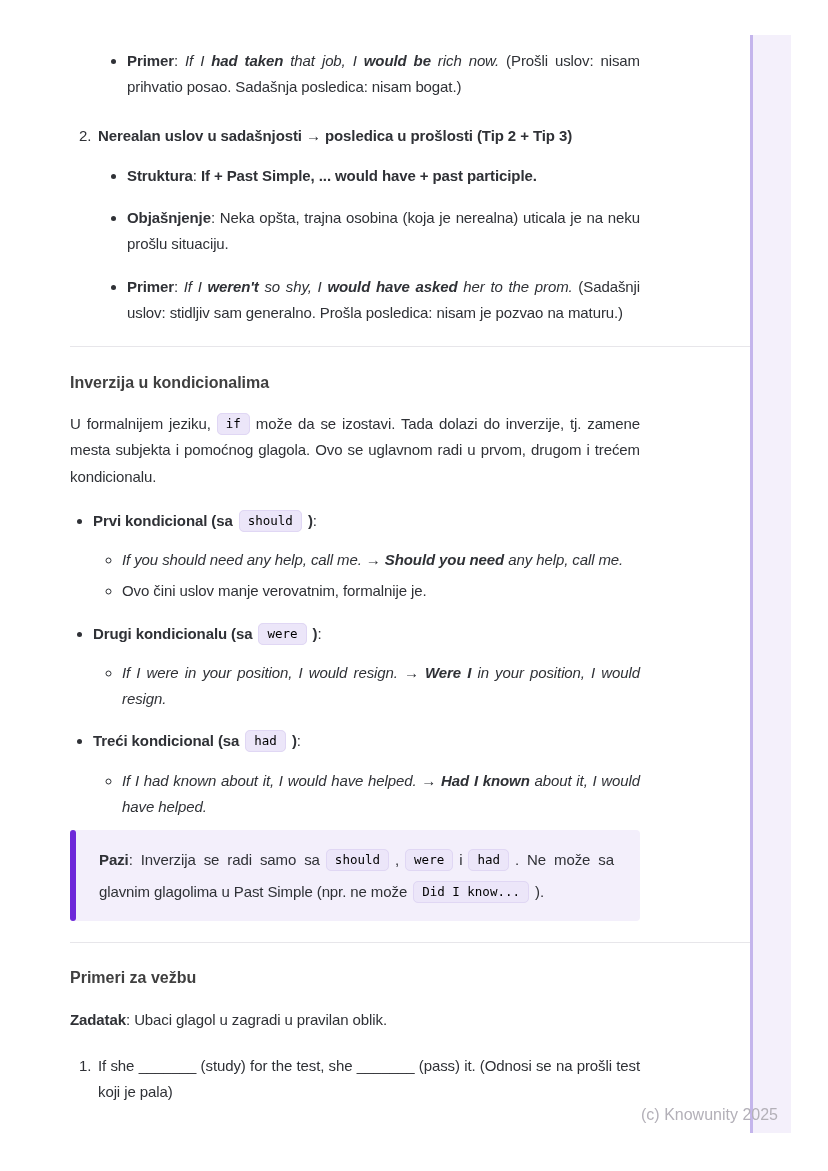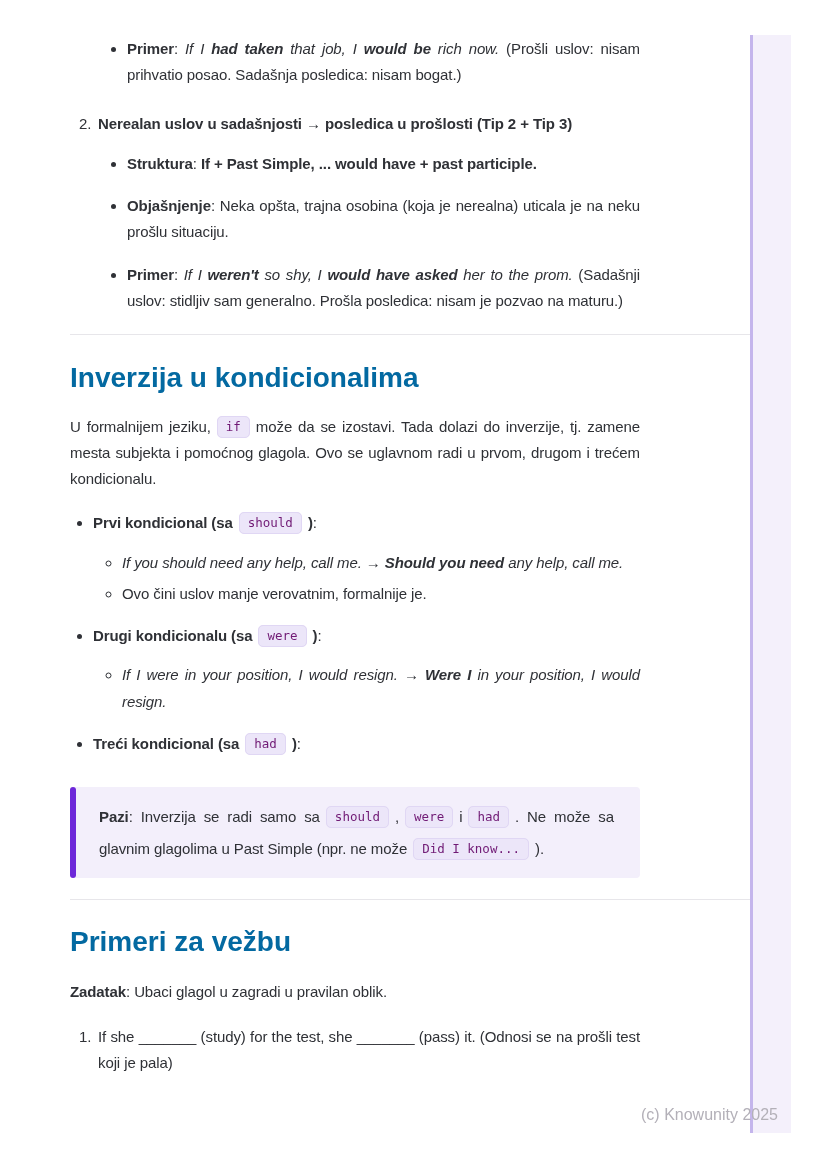--- a/index.html
+++ b/index.html
@@ -9,59 +9,59 @@
     width: 828px;
     height: 1171px;
     background: #ffffff;
     overflow: hidden;
     font-family: "Liberation Sans", "DejaVu Sans", sans-serif;
     color: #2f3136;
     font-size: 15px;
     line-height: 1.75;
     letter-spacing: -0.1px;
   }
-  .content { position: absolute; left: 70px; top: 0; width: 570px; }
+  .content { position: absolute; left: 70px; top: 12px; width: 570px; }
 
   ul, li, p, h2 { margin: 0; padding: 0; }
 
   ul.l2 { list-style: disc outside; padding-left: 57px; }
   ul.l2 > li { text-align: justify; }
   ul.l2 > li + li { margin-top: 16px; }
   .first-list { margin-top: 36px; }
   .sub-list { margin-top: 14px; }
 
   .olrow { display: flex; margin-top: 22px; }
   .olnum { flex: 0 0 28px; padding-left: 9px; }
   .oltext { flex: 1 1 auto; text-align: justify; }
 
   hr.divider { border: none; border-top: 1px solid #e7e6ea; margin: 20px 0 0 0; width: 687px; }
   hr.divider2 { margin-top: 21px; }
 
   h2.purple-heading {
     margin-top: 26px;
-    font-size: 28px;
+    font-size: 16px;
     line-height: 1.2;
     font-weight: 700;
-    color: #0369a1;
+    color: #404040;
     letter-spacing: 0;
   }
   h2.h2-b { margin-top: 25px; }
 
   p.para { margin-top: 19px; text-align: justify; }
   p.para-tight { margin-top: 20px; }
 
   ul.l1 { list-style: disc outside; padding-left: 23px; margin-top: 18px; }
   ul.l1 > li + li { margin-top: 16px; }
   ul.lc { list-style: circle outside; padding-left: 29px; margin-top: 13px; }
   ul.lc > li { text-align: justify; }
   ul.lc > li + li { margin-top: 5px; }
 
   .callout {
     position: relative;
-    margin-top: 30px;
+    margin-top: 10px;
     background: #f3effb;
     border-radius: 4px;
     padding: 14px 26px 14px 29px;
     line-height: 2.1;
     text-align: justify;
     min-height: 91px;
   }
   .callout-bar {
     position: absolute;
     left: 0; top: 0; bottom: 0;
@@ -74,21 +74,21 @@
 
   
   .seg-n { }
   .seg-b { font-weight: 700; }
   .seg-i { font-style: italic; }
   .seg-bi { font-weight: 700; font-style: italic; }
   .seg-c {
     font-family: "DejaVu Sans Mono", "Liberation Mono", monospace;
     font-size: 12.5px;
     letter-spacing: 0;
-    color: #701a75;
+    color: #000000;
     background: #ece6f9;
     border: 1px solid #e0d7f4;
     border-radius: 5px;
     padding: 2px 8px 3px 8px;
     margin: 0 6px;
     white-space: nowrap;
     position: relative;
     top: -1px;
   }
 
@@ -148,20 +148,23 @@
         </ul>
       </li>
       <li>
         <div><span class="seg-b">Drugi kondicionalu (sa</span><span class="seg-c">were</span><span class="seg-b">)</span><span class="seg-n">:</span></div>
         <ul class="lc">
           <li><span class="seg-i">If I were in your position, I would resign. → </span><span class="seg-bi">Were I</span><span class="seg-i"> in your position, I would resign.</span></li>
         </ul>
       </li>
       <li>
         <div><span class="seg-b">Treći kondicional (sa</span><span class="seg-c">had</span><span class="seg-b">)</span><span class="seg-n">:</span></div>
+        <ul class="lc">
+          <li><span class="seg-i">If I had known about it, I would have helped. → </span><span class="seg-bi">Had I known</span><span class="seg-i"> about it, I would have helped.</span></li>
+        </ul>
       </li>
     </ul>
 
     <div class="callout">
       <span class="callout-bar"></span>
       <span><span class="seg-b">Pazi</span><span class="seg-n">: Inverzija se radi samo sa</span><span class="seg-c">should</span><span class="seg-n">,</span><span class="seg-c">were</span><span class="seg-n">i</span><span class="seg-c">had</span><span class="seg-n">. Ne može sa glavnim glagolima u Past Simple (npr. ne može</span><span class="seg-c">Did I know...</span><span class="seg-n">).</span></span>
     </div>
 
     <hr class="divider divider2">
 

